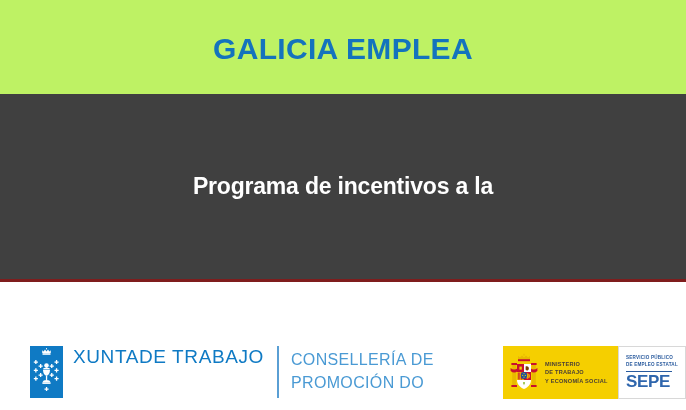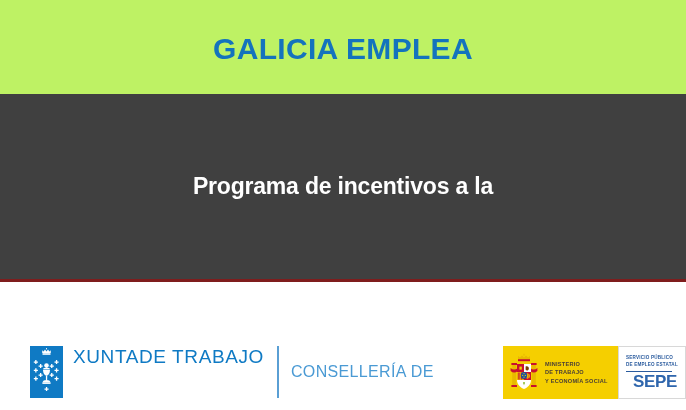--- a/index.html
+++ b/index.html
@@ -185,21 +185,20 @@
     height: 1px;
     background: #2a5b9e;
     margin: 1.5px 0 1px 0;
   }
   .sepe-word {
     color: #2f66ad;
     font-size: 17px;
     font-weight: bold;
     letter-spacing: -0.3px;
     line-height: 1;
-    margin-left: 7px;
   }
 </style>
 </head>
 <body>
 
 <div class="header-title-bar">
   <h1 class="header-title">GALICIA EMPLEA</h1>
 </div>
 
 <div class="banner">
@@ -252,20 +251,21 @@
 
     <div class="xunta-wordmark">
       <span>XUNTA</span>
       <span>DE TRABAJO</span>
     </div>
 
     <div class="xunta-divider"></div>
 
     <div class="conselleria">
       <span>CONSELLERÍA DE</span>
+      <span>PROMOCIÓN DO</span>
     </div>
   </div>
 
   <div class="gob-lockup">
 
     <div class="ministerio-block">
       <div class="escudo">
         <svg viewBox="0 0 32 40" xmlns="http://www.w3.org/2000/svg" aria-hidden="true">
 
           <g>

